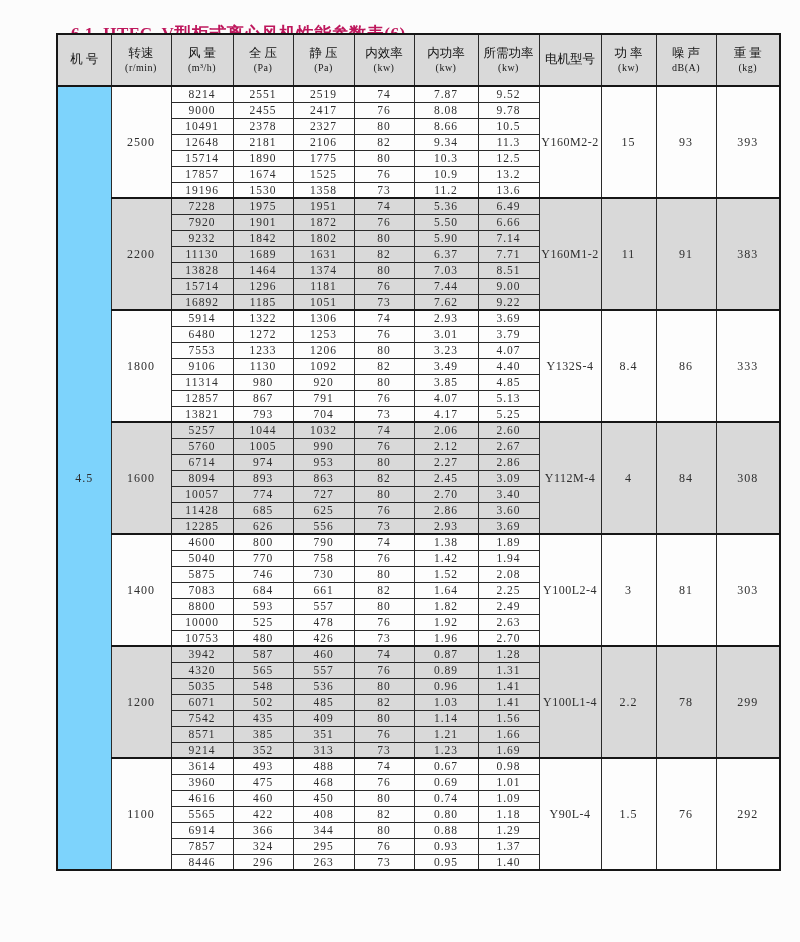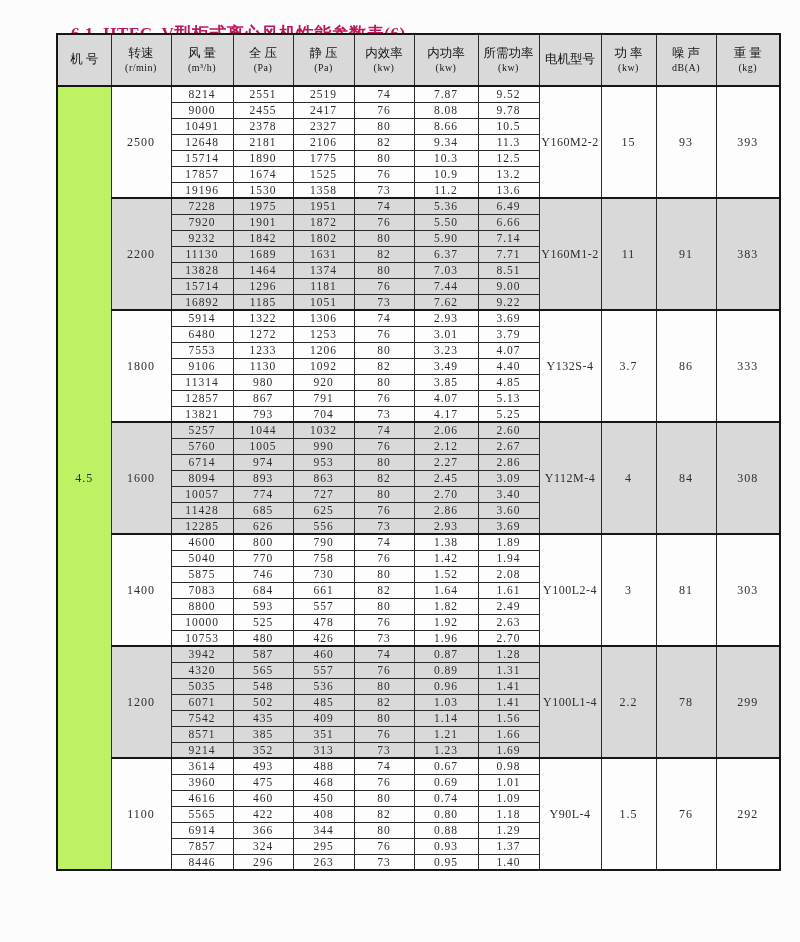--- a/index.html
+++ b/index.html
@@ -41,21 +41,21 @@
   }
   thead .h-unit { font-size: 10px; letter-spacing: 0.5px; }
   tbody td {
     height: 16px;
     font-size: 11.5px;
     color: #2e2e2e;
     letter-spacing: 1px;
     background: #fdfdfd;
   }
   tbody td.shaded { background: #d9d9d9; }
-  tbody td.machine { background: #bef264; font-size: 12px; }
+  tbody td.machine { background: #7dd3fc; font-size: 12px; }
   tbody td.merged { font-size: 12px; }
   tbody td.motor { letter-spacing: 0.5px; }
   tr.block-start td { border-top: 2px solid #161616; }
 </style>
 </head>
 <body>
 
 <div class="page">
   <h1 class="title">6.1. HTFC–V型柜式离心风机性能参数表(6)</h1>
   <table class="spec-table">
@@ -249,21 +249,21 @@
         </tr>
         <tr class="block-start">
           <td class="merged" rowspan="7">1800</td>
           <td>5914</td>
           <td>1322</td>
           <td>1306</td>
           <td>74</td>
           <td>2.93</td>
           <td>3.69</td>
           <td class="merged motor" rowspan="7">Y132S-4</td>
-          <td class="merged" rowspan="7">3.7</td>
+          <td class="merged" rowspan="7">8.4</td>
           <td class="merged" rowspan="7">86</td>
           <td class="merged" rowspan="7">333</td>
         </tr>
         <tr>
           <td>6480</td>
           <td>1272</td>
           <td>1253</td>
           <td>76</td>
           <td>3.01</td>
           <td>3.79</td>
@@ -397,21 +397,21 @@
           <td>80</td>
           <td>1.52</td>
           <td>2.08</td>
         </tr>
         <tr>
           <td>7083</td>
           <td>684</td>
           <td>661</td>
           <td>82</td>
           <td>1.64</td>
-          <td>1.61</td>
+          <td>2.25</td>
         </tr>
         <tr>
           <td>8800</td>
           <td>593</td>
           <td>557</td>
           <td>80</td>
           <td>1.82</td>
           <td>2.49</td>
         </tr>
         <tr>

